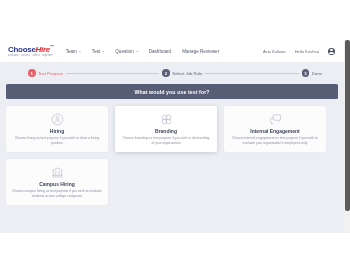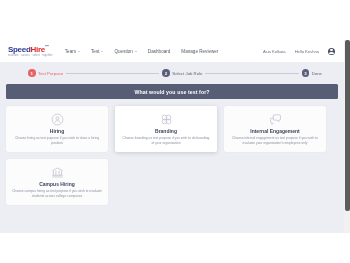--- a/index.html
+++ b/index.html
@@ -48,21 +48,21 @@
     margin-right: 12px;
     line-height: 1;
   }
   .logo-word {
     font-size: 8px;
     font-weight: bold;
     letter-spacing: -0.3px;
     white-space: nowrap;
   }
   .logo-speed { color: #2b3a8f; }
-  .logo-hire  { color: #e0282e; }
+  .logo-hire  { color: #e0282e; font-style: italic; }
   .logo-tm { font-size: 4px; color: #2b3a8f; vertical-align: super; }
   .logo-tag {
     font-size: 2.6px;
     color: #8d93a8;
     letter-spacing: 0.1px;
     white-space: nowrap;
     margin-top: 1px;
   }
 
   .nav-items {
@@ -268,21 +268,21 @@
 </head>
 <body>
 
 <div id="screen">
 
   <div class="viewport">
 
     <div class="navbar">
 
       <div class="logo">
-        <div class="logo-word"><span class="logo-speed">Speed</span><span class="logo-hire">Hire</span><span class="logo-tm">™</span></div>
+        <div class="logo-word"><span class="logo-speed">Choose</span><span class="logo-hire">Hire</span><span class="logo-tm">™</span></div>
         <div class="logo-tag">evaluate · assess · select · together</div>
       </div>
 
       <div class="nav-items">
         <div class="nav-item">
           <span>Team</span>
           <span class="caret"></span>
         </div>
         <div class="nav-item">
           <span>Test</span>

